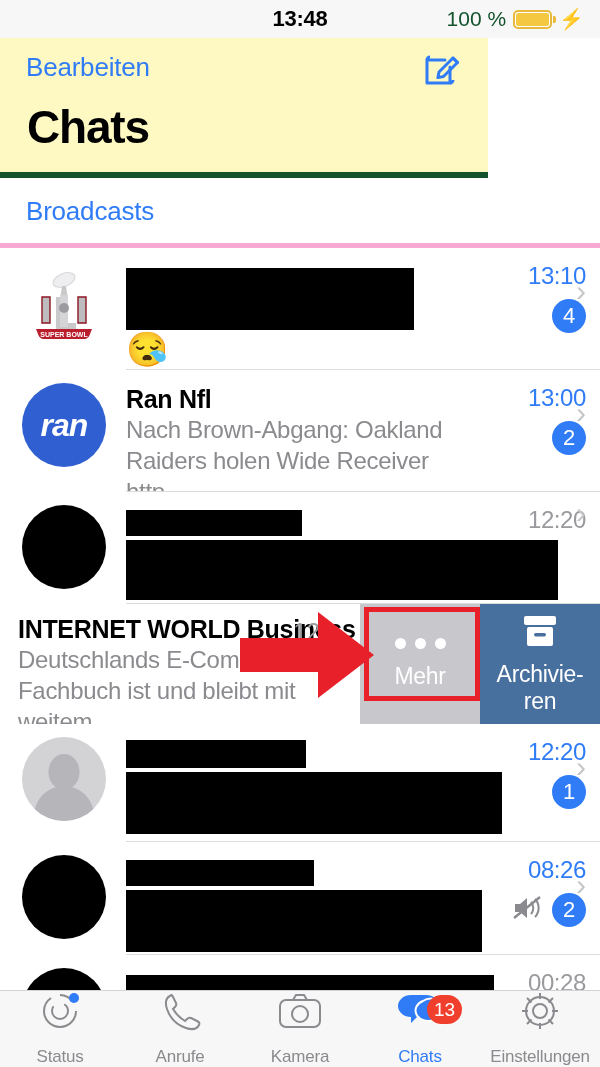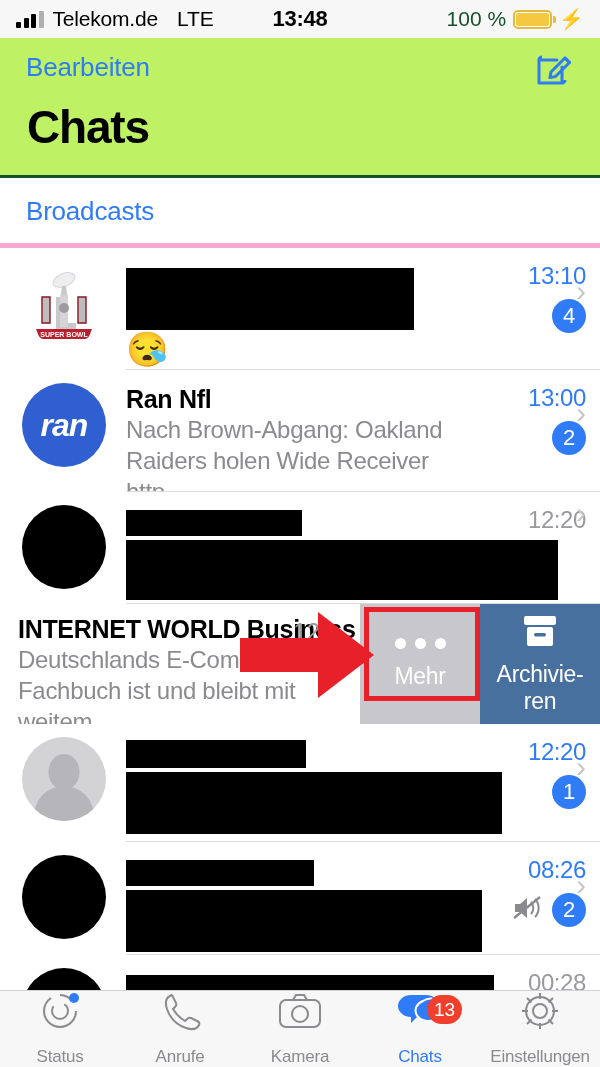--- a/index.html
+++ b/index.html
@@ -51,22 +51,22 @@
     background: #f5c842; border-radius: 2.5px;
   }
   .battery .cap {
     position: absolute; right: -4px; top: 6px; width: 3px; height: 7px;
     background: #e8b93a; border-radius: 0 2px 2px 0;
   }
   .bolt { font-size: 20px; color: #000; line-height: 1; }
 
   
   .navbar {
-    position: absolute; top: 38px; left: 0; width: 600px; height: 140px;
-    background: #bef264; border-bottom: 3px solid #14532d;
+    position: absolute; top: 38px; left: 0; width: 488px; height: 140px;
+    background: #fef9c3; border-bottom: 6px solid #14532d;
   }
   .nav-edit {
     position: absolute; left: 26px; top: 14px;
     font-size: 26px; color: #2f7cf6; letter-spacing: -0.2px;
   }
   .nav-compose {
     position: absolute; right: 24px; top: 8px;
     width: 44px; height: 44px;
   }
   .bigtitle {
@@ -196,30 +196,20 @@
     min-width: 33px; height: 29px; display: flex; align-items: center;
     justify-content: center; padding: 0 7px; z-index: 3;
   }
 </style>
 </head>
 <body>
 
 <div id="phone">
 
   <div class="statusbar">
-    <div class="sb-left">
-      <span class="signal">
-        <i></i>
-          <i></i>
-          <i></i>
-          <i></i>
-      </span>
-      <span class="carrier">Telekom.de</span>
-      <span class="lte">LTE</span>
-    </div>
     <div class="sb-center">13:48</div>
     <div class="sb-right">
       <span class="pct">100 %</span>
       <span class="battery">
         <span class="shell"></span>
           <span class="fill"></span>
           <span class="cap"></span>
       </span>
       <span class="bolt">⚡</span>
     </div>

